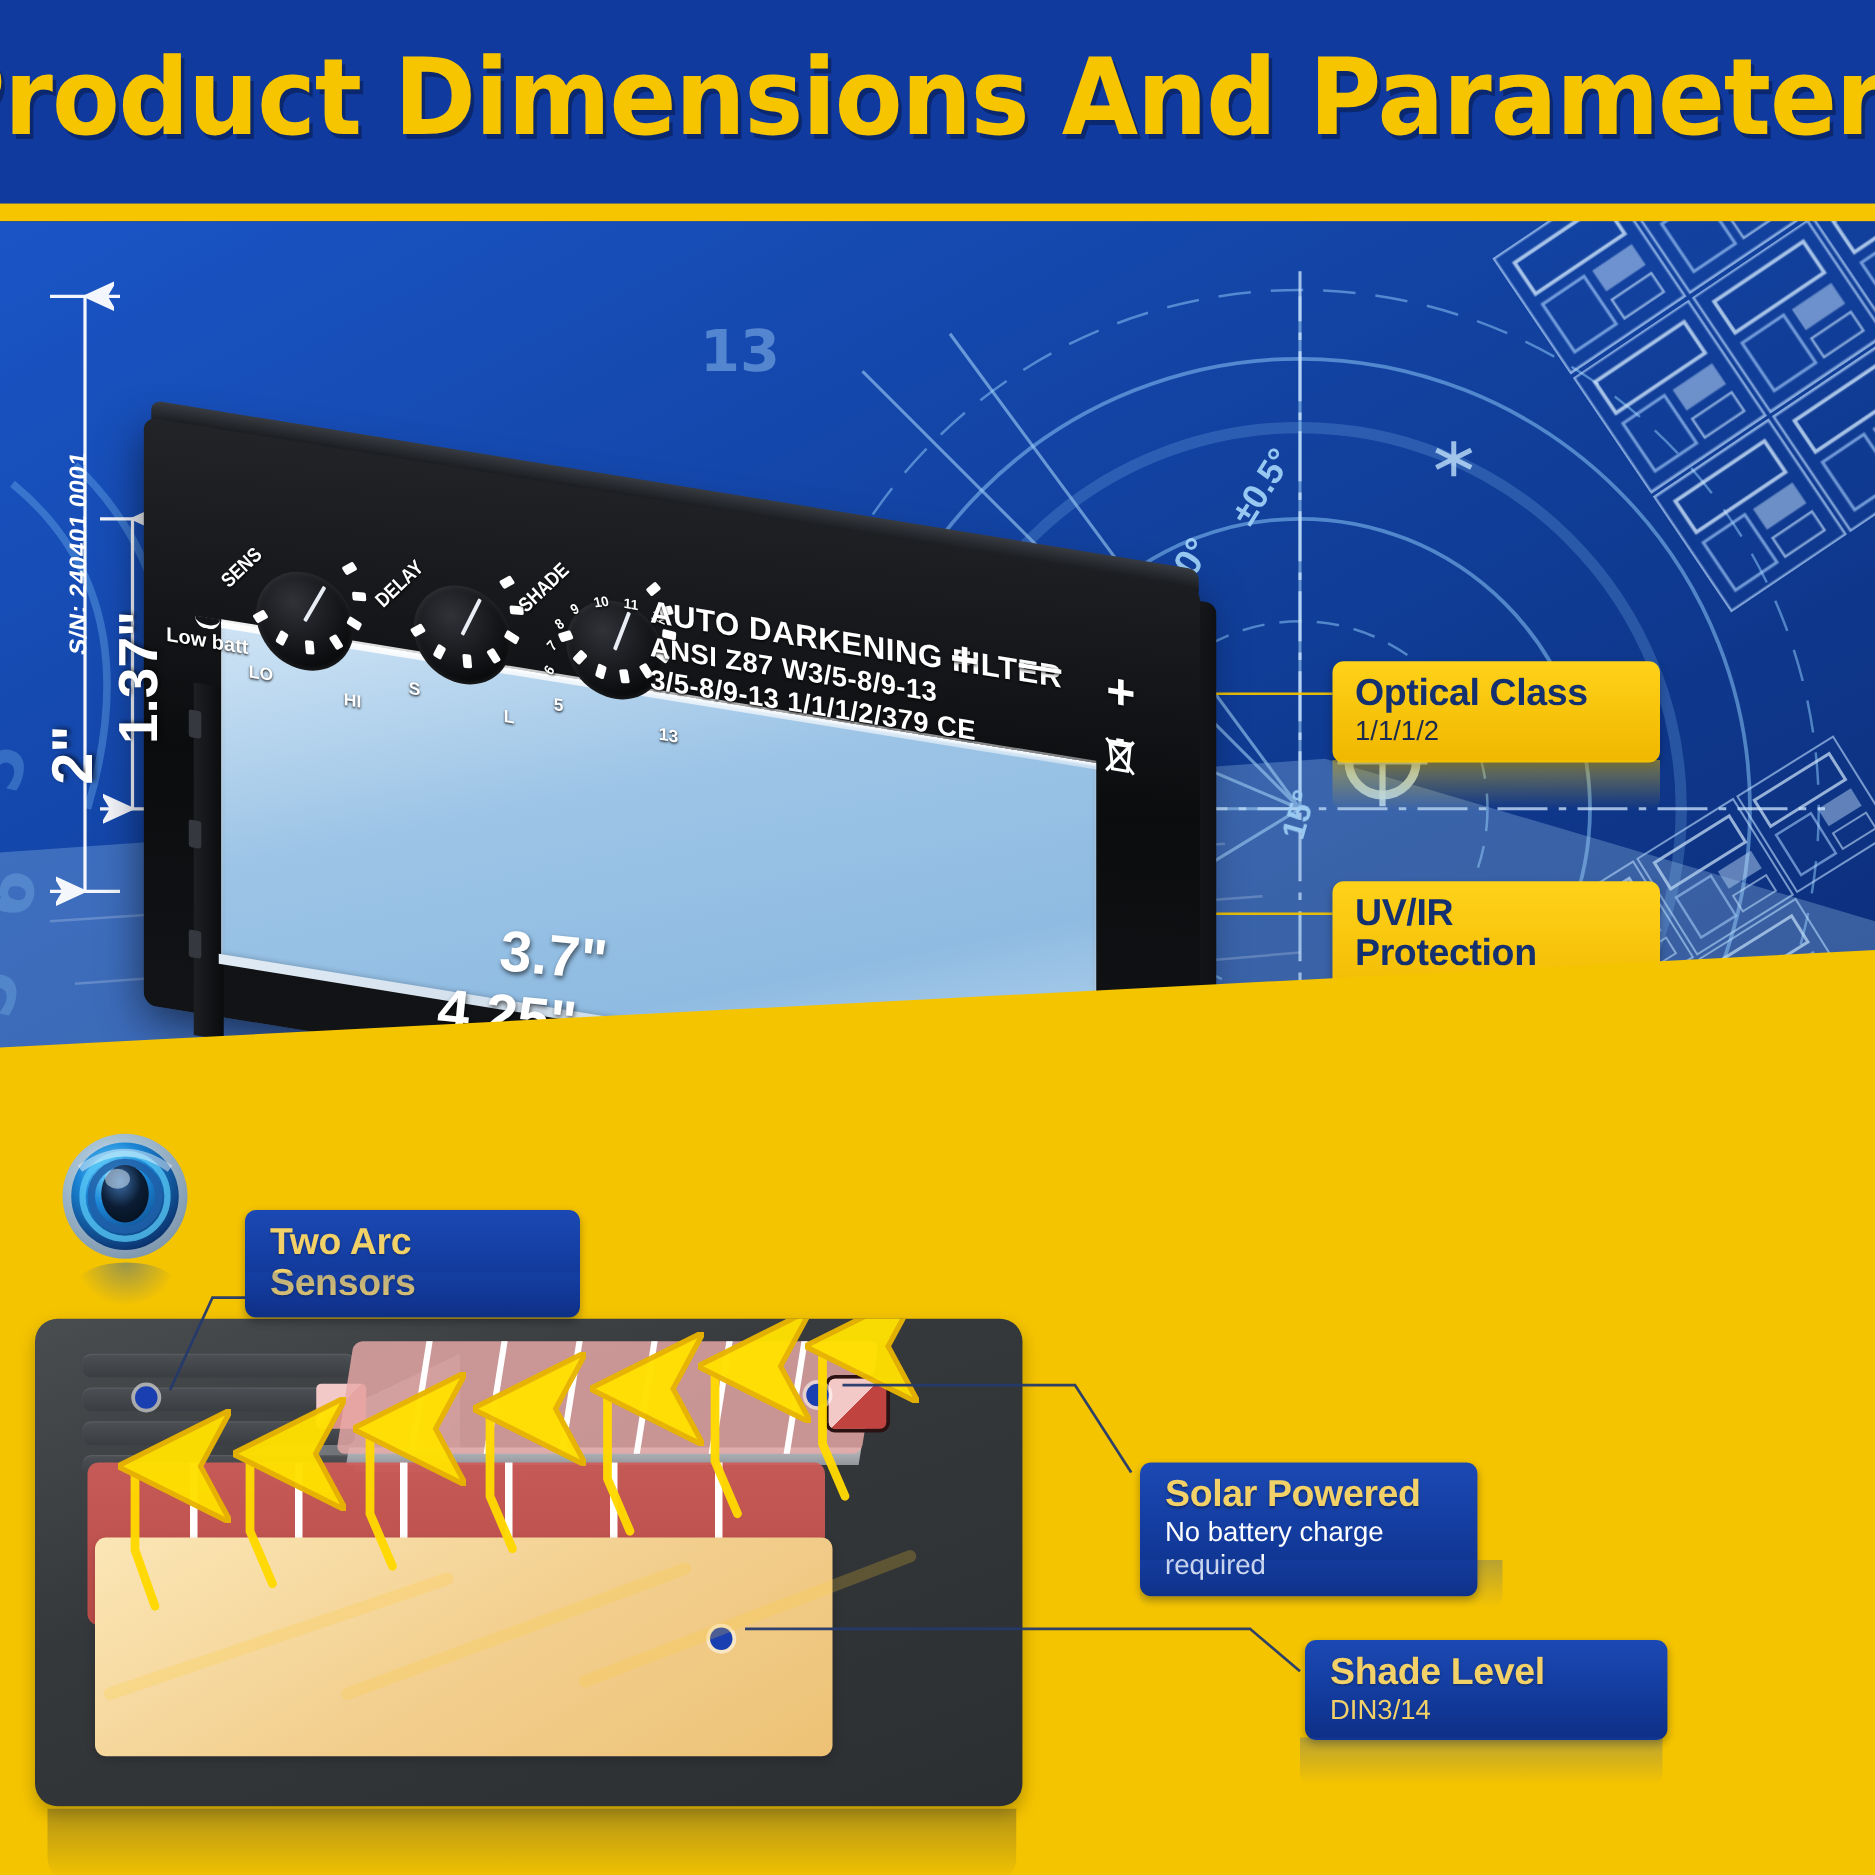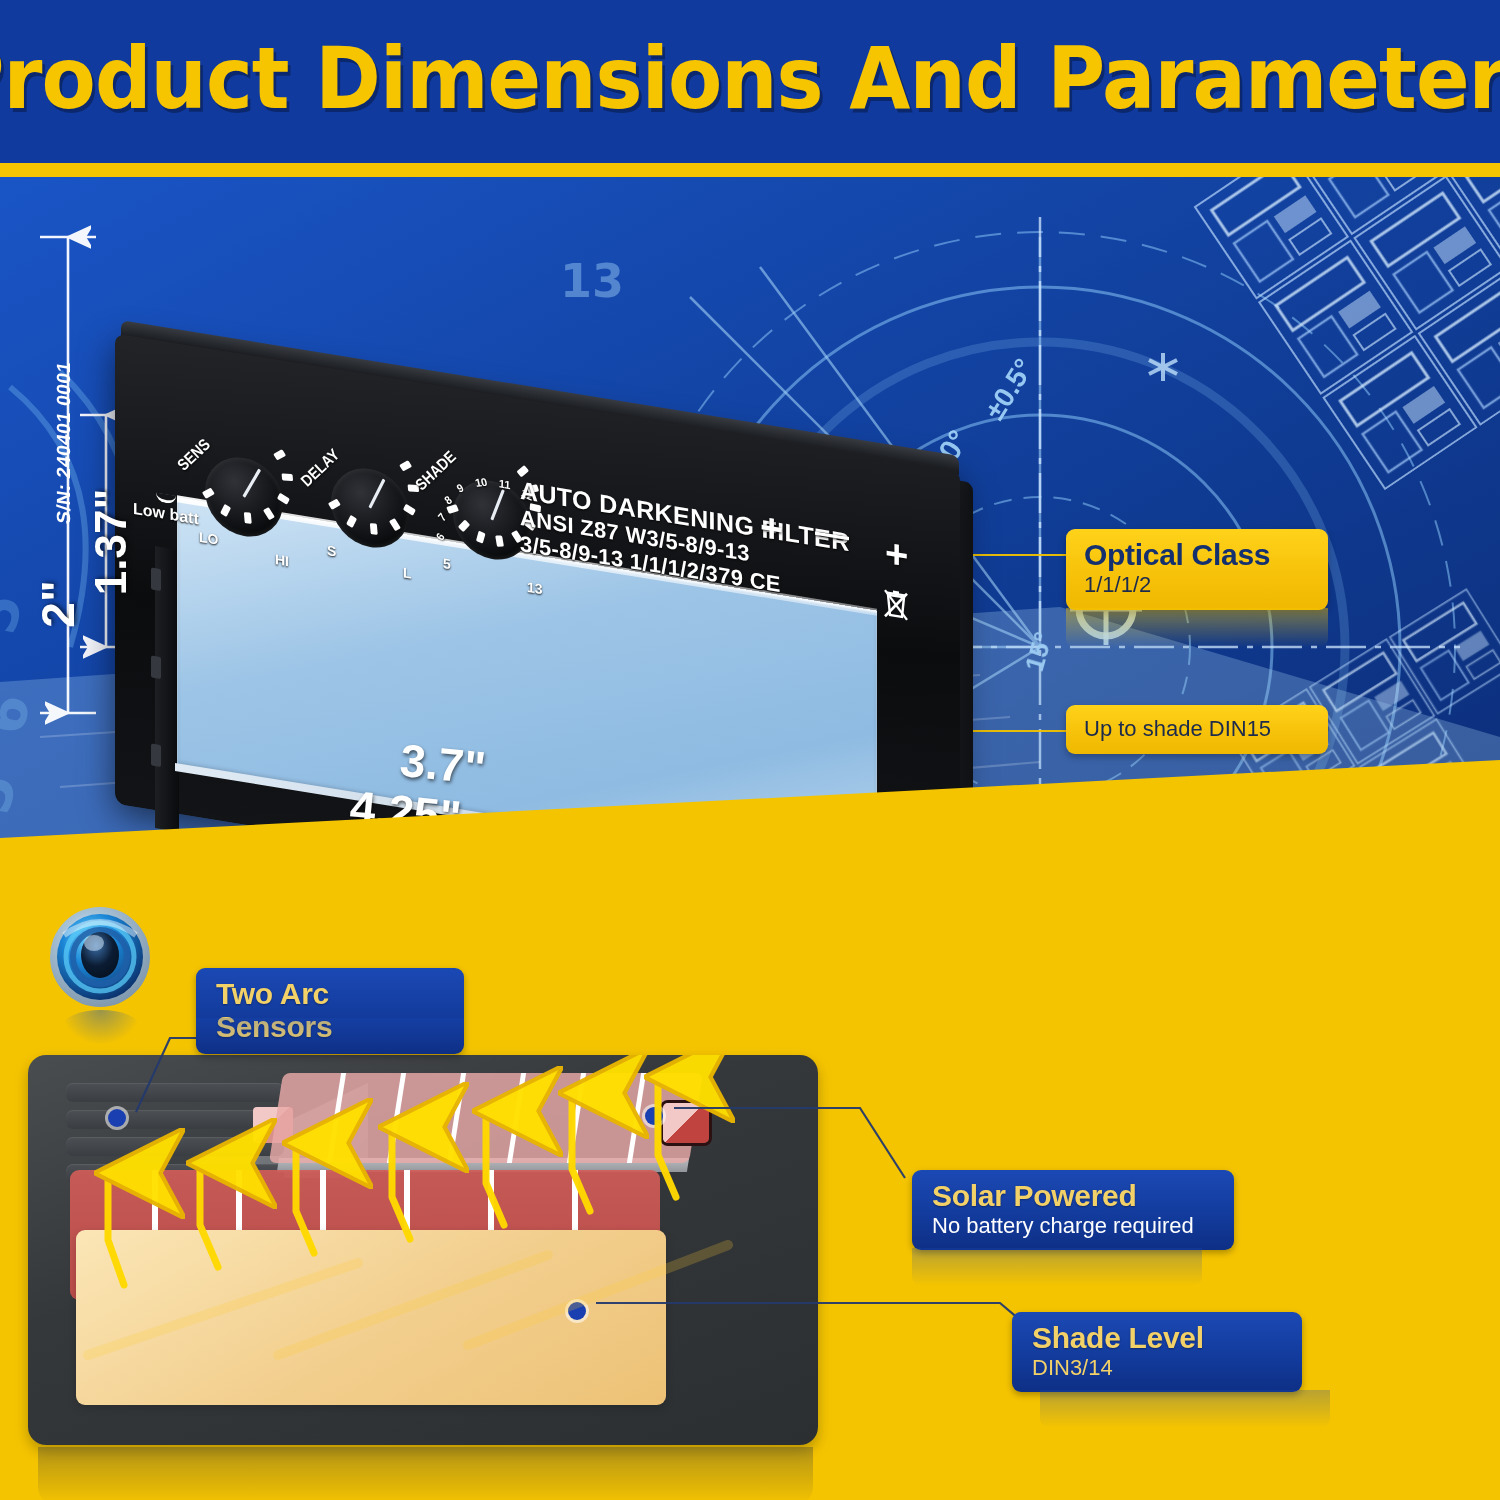--- a/index.html
+++ b/index.html
@@ -629,20 +629,21 @@
   <div class="dim-label" style="left:350px; top:608px; font-size:46px; transform:rotate(5.5deg);">4.25"</div>
   <div class="dim-label" style="left:958px; top:700px; font-size:40px; transform:rotate(-58deg);">0.2"</div>
 
   <div class="y-card" style="left:1066px; top:352px; width:262px;">
     <div class="t">Optical Class</div>
     <div class="s">1/1/1/2</div>
   </div>
   <div class="y-card-reflect" style="left:1066px; top:431px; width:262px; height:40px;"></div>
 
   <div class="y-card" style="left:1066px; top:528px; width:262px;">
+    <div class="t">UV/IR Protection</div>
     <div class="s">Up to shade DIN15</div>
   </div>
   <div class="y-card-reflect" style="left:1066px; top:607px; width:262px; height:40px;"></div>
 </div>
 
 <div id="yellow-section"></div>
 
 <svg id="eye-icon" viewBox="0 0 104 104">
   <defs>
     <radialGradient id="eyeRing" cx="40%" cy="32%" r="75%">
@@ -745,23 +746,23 @@
 
     <path d="M 596 403 L 1000 403 L 1040 437"></path>
   </g>
 </svg>
 
 <div class="b-card" style="left:196px; top:968px; width:268px;">
   <div class="t">Two Arc Sensors</div>
 </div>
 <div class="b-card-reflect" style="left:196px; top:1018px; width:268px; height:36px;"></div>
 
-<div class="b-card" style="left:912px; top:1170px; width:322px;">
+<div class="b-card" style="left:912px; top:1170px; width:270px;">
   <div class="t">Solar Powered</div>
   <div class="s">No battery charge required</div>
 </div>
 <div class="b-card-reflect" style="left:912px; top:1248px; width:290px; height:38px;"></div>
 
-<div class="b-card" style="left:1012px; top:1312px; width:290px;">
+<div class="b-card" style="left:1044px; top:1312px; width:290px;">
   <div class="t">Shade Level</div>
   <div class="s" style="color:#f3d169;">DIN3/14</div>
 </div>
 <div class="b-card-reflect" style="left:1040px; top:1390px; width:290px; height:38px;"></div>
 
 </body></html>

